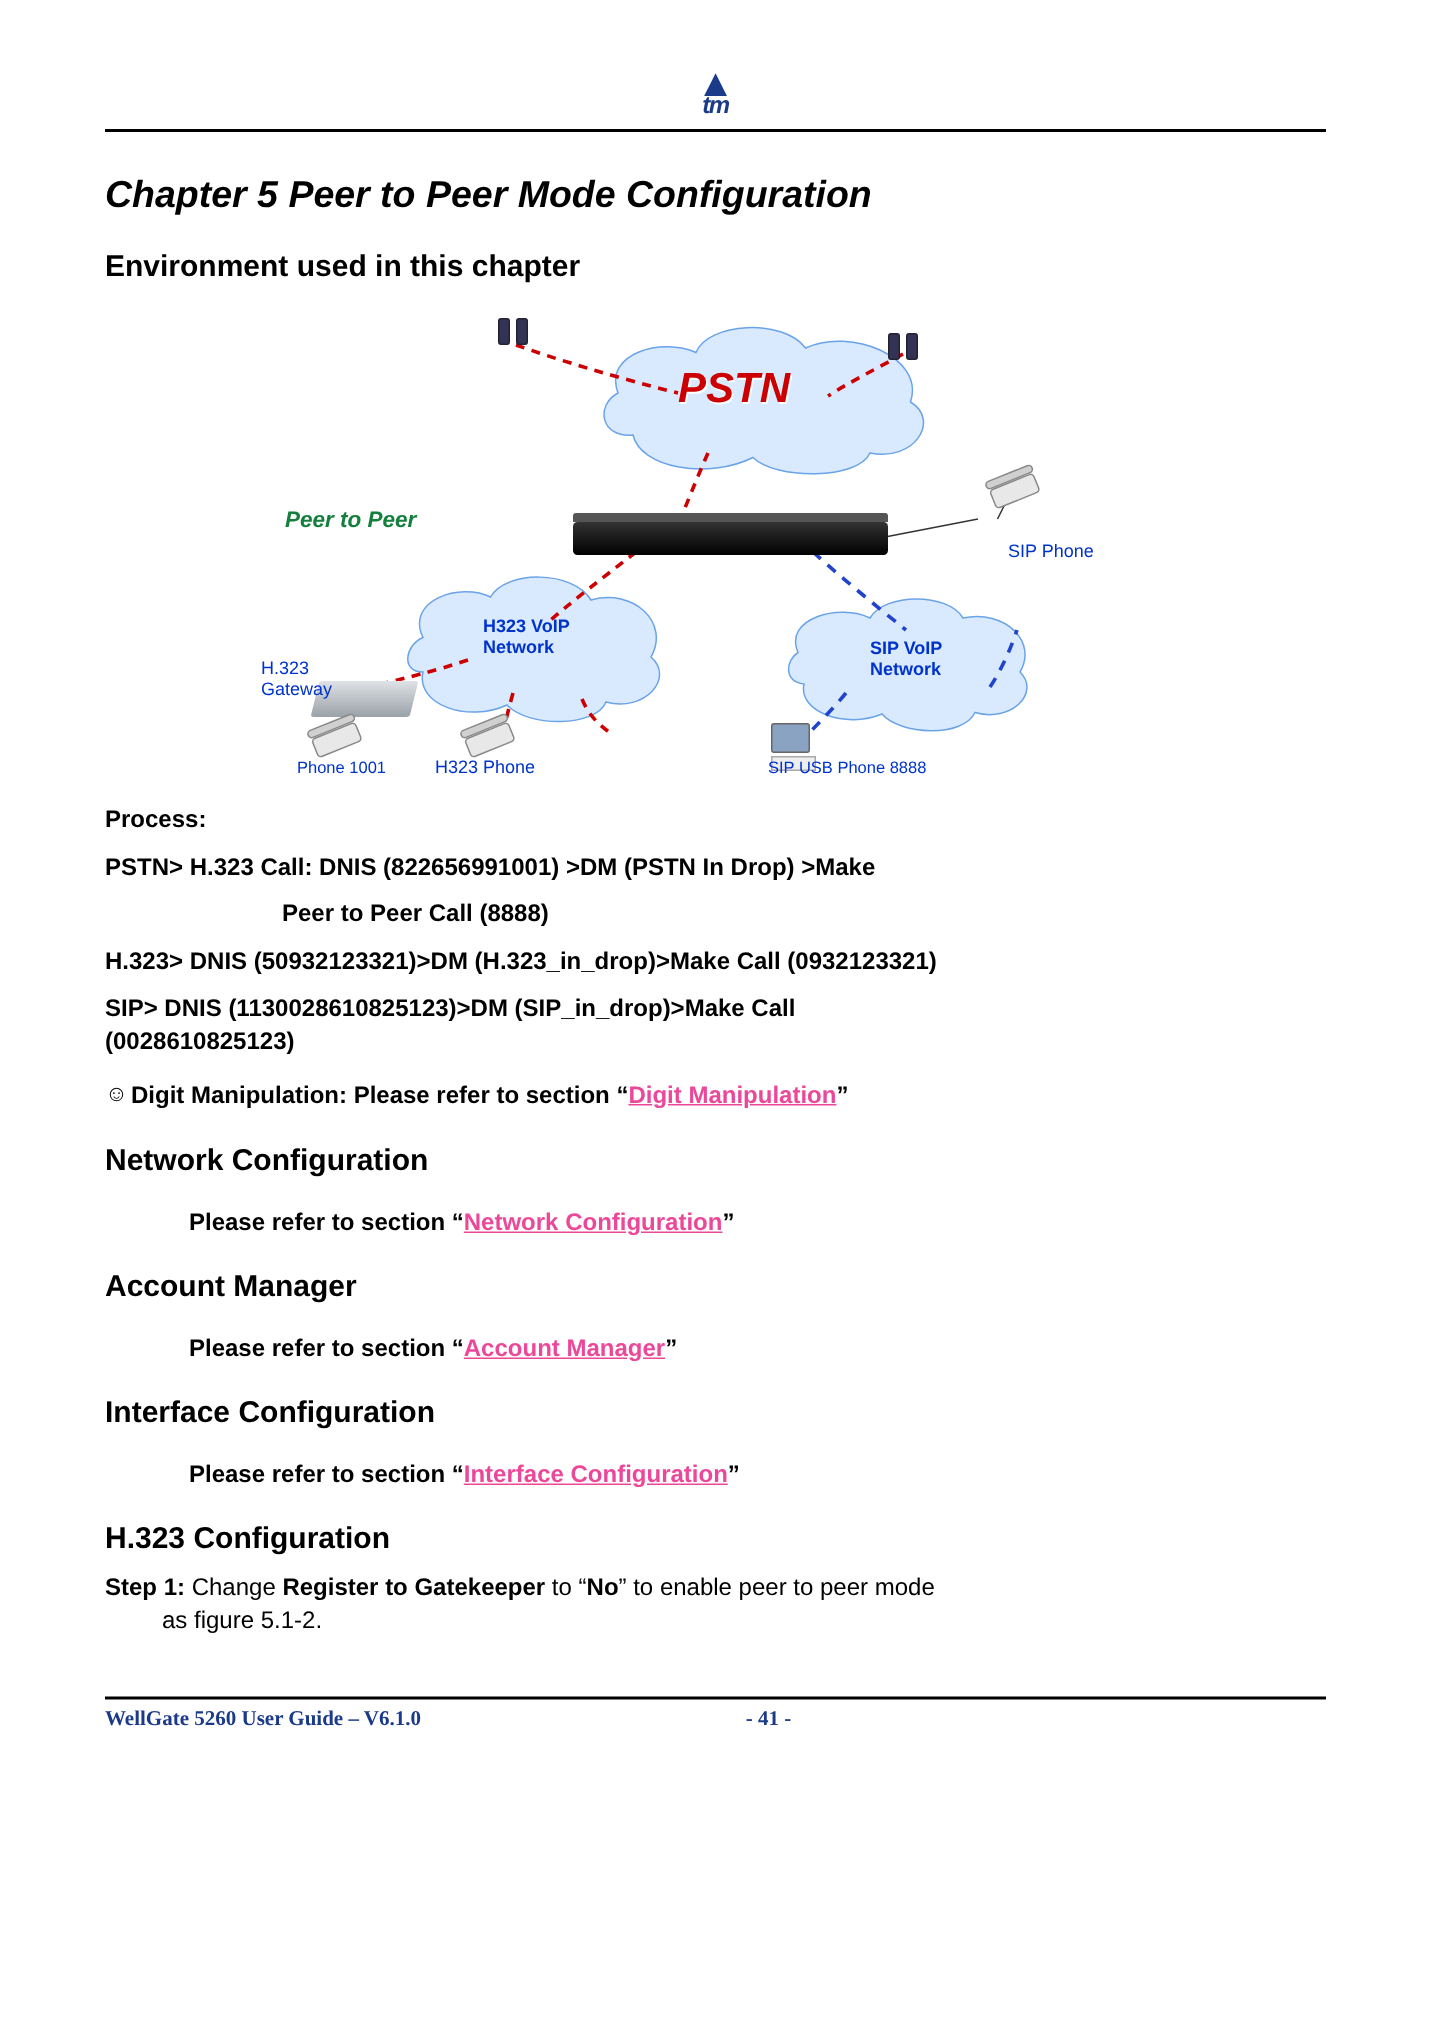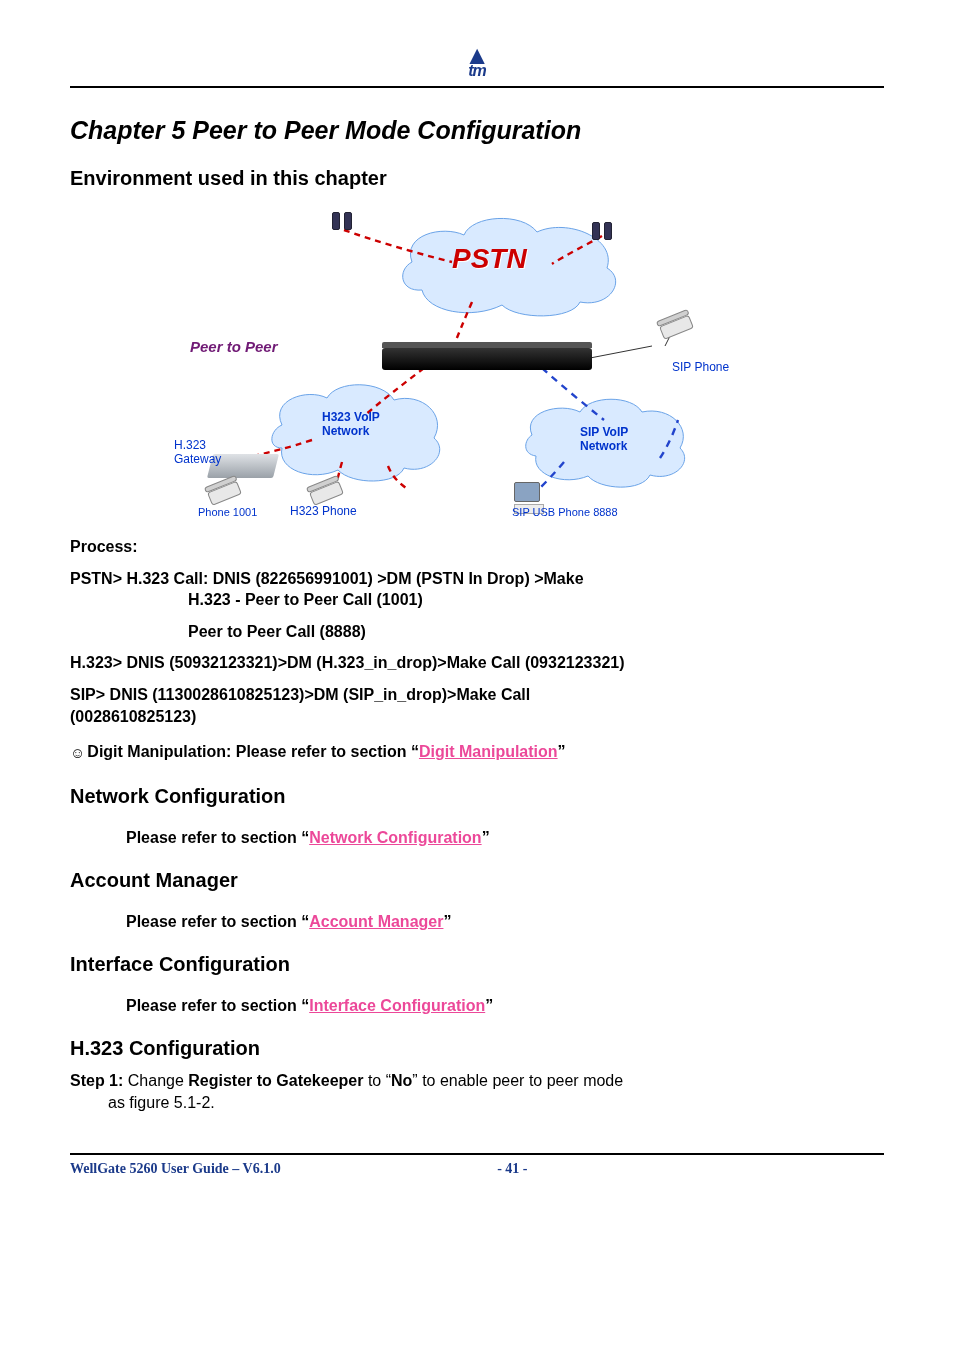--- a/index.html
+++ b/index.html
@@ -95,21 +95,21 @@
         <div class="mobile"></div>
         <div class="mobile"></div>
       </div>
     <div class="mobiles2">
         <div class="mobile"></div>
         <div class="mobile"></div>
       </div>
 
     <div class="pstn-lbl">PSTN</div>
 
-    <div class="lbl" style="left:78px; top:138px; font-weight:bold; font-style:italic; color:#701a75; font-size:15px;">Peer to Peer</div>
+    <div class="lbl" style="left:78px; top:138px; font-weight:bold; font-style:italic; color:#15803d; font-size:15px;">Peer to Peer</div>
 
     <div class="gateway-box"></div>
 
     <div class="phone-dev" style="left:550px; top:120px;">
         <div class="body"></div>
         <div class="hand"></div>
       </div>
     <div class="lbl" style="left:560px; top:160px;">SIP Phone</div>
 
     <div class="lbl" style="left:210px; top:210px; font-weight:bold;">
@@ -142,21 +142,20 @@
     <div class="pc" style="left:402px; top:282px;">
         <div class="mon"></div>
         <div class="base"></div>
       </div>
     <div class="lbl" style="left:400px; top:306px; font-size:11px;">SIP USB Phone 8888</div>
   </div>
 
   <div class="para">Process:</div>
   <div class="para">
     <span>PSTN&gt; H.323 Call: DNIS (822656991001) &gt;DM (PSTN In Drop) &gt;Make</span>
-    <span class="indent1">H.323 - Peer to Peer Call (1001)</span>
   </div>
   <div class="para">
     <span class="indent3">Peer to Peer Call (8888)</span>
   </div>
   <div class="para">H.323&gt; DNIS (50932123321)&gt;DM (H.323_in_drop)&gt;Make Call (0932123321)</div>
   <div class="para" style="margin-bottom:14px;">
     <span>SIP&gt; DNIS (1130028610825123)&gt;DM (SIP_in_drop)&gt;Make Call</span><br>
     <span>(0028610825123)</span>
   </div>
 

